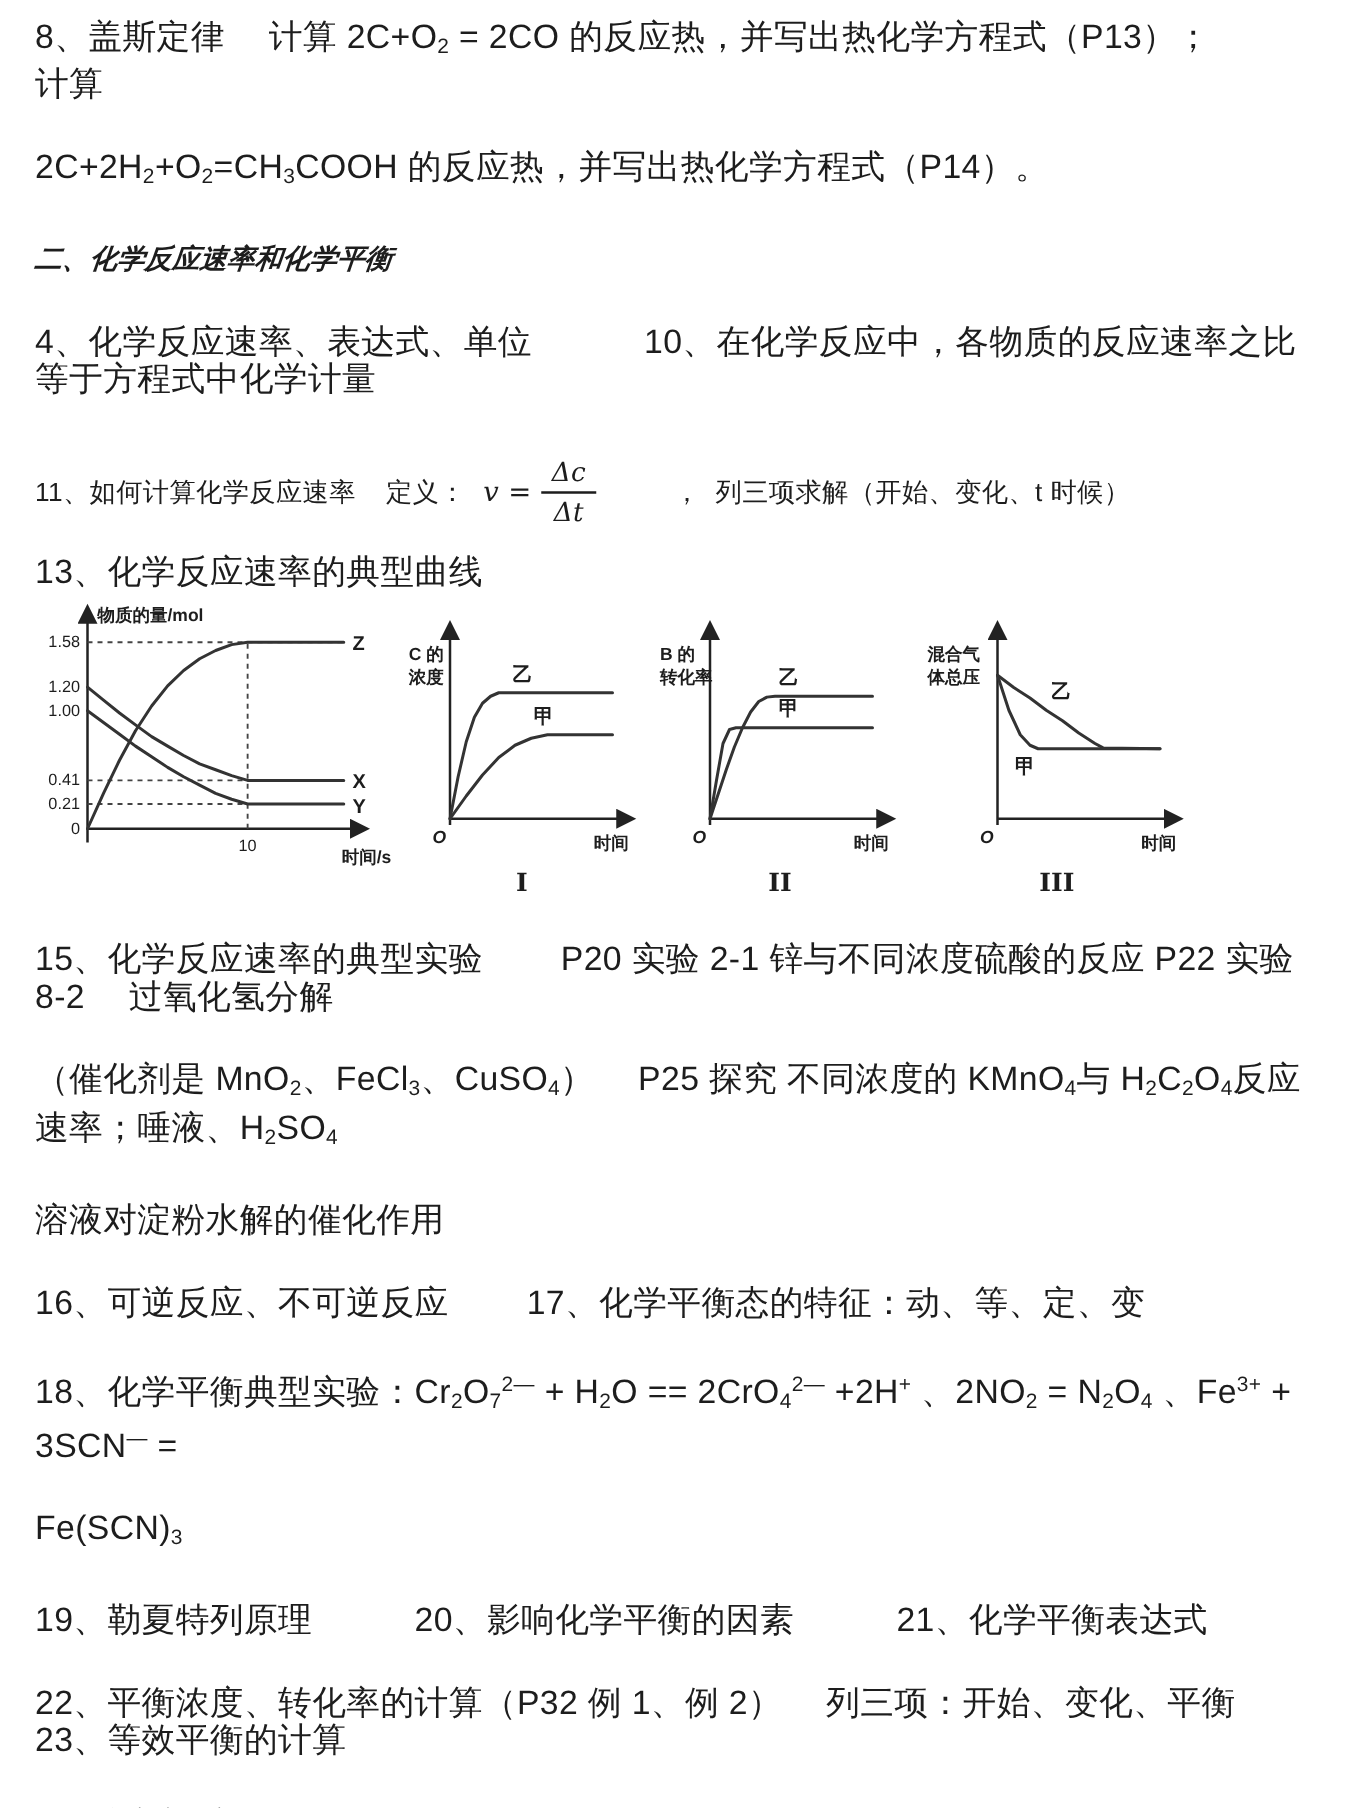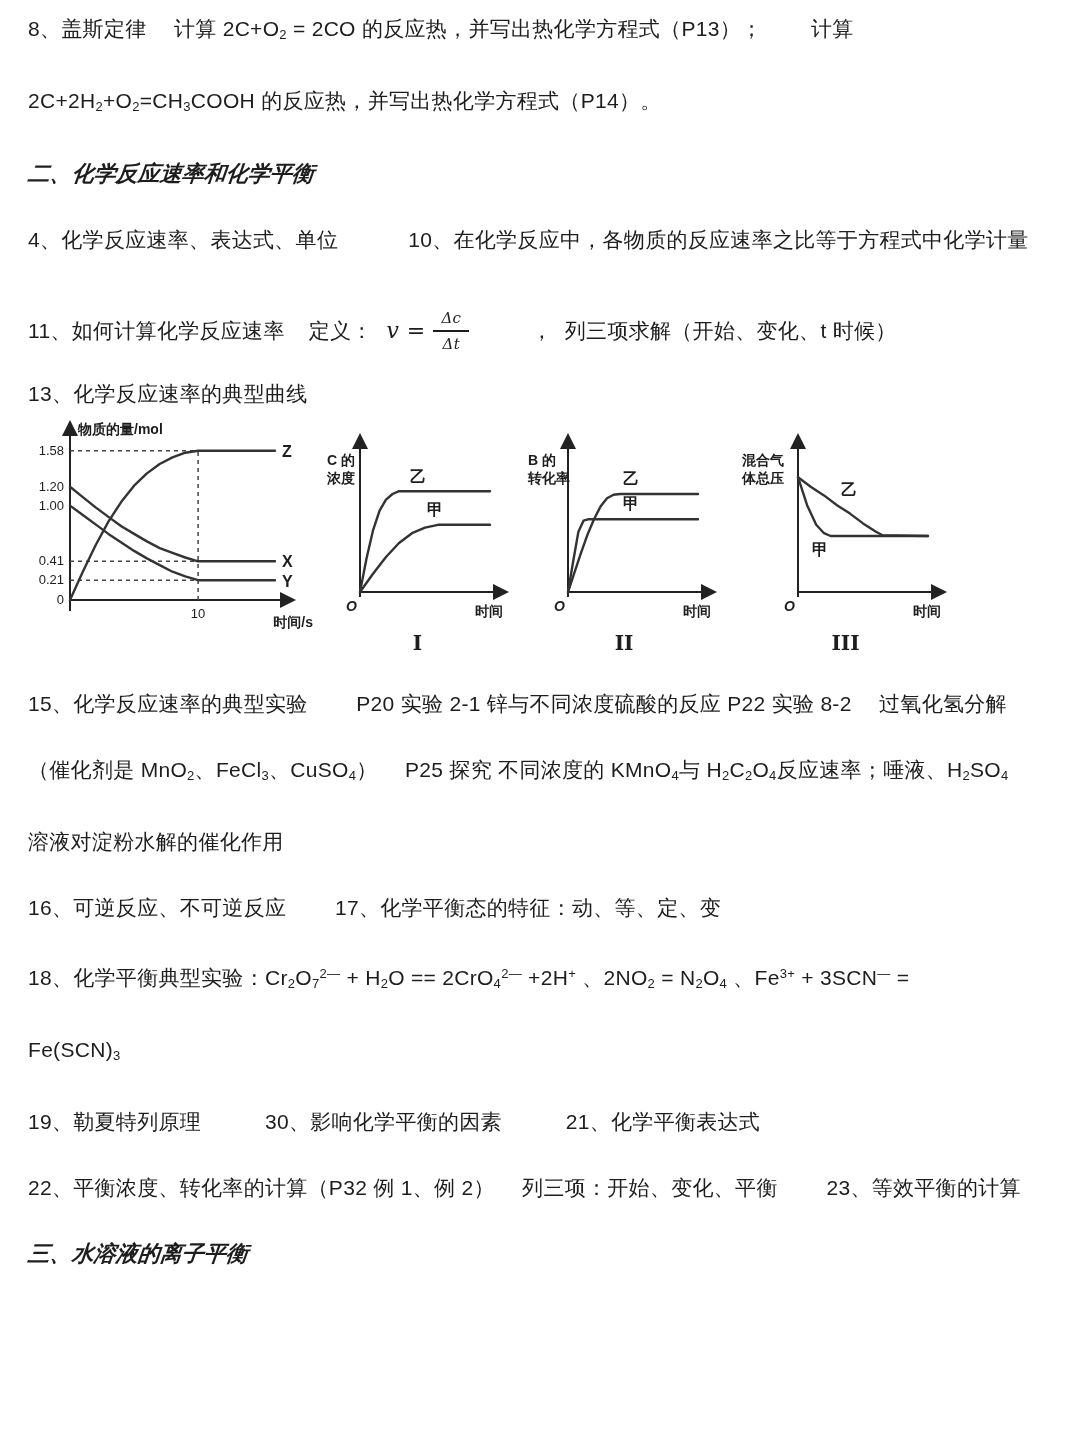--- a/index.html
+++ b/index.html
@@ -6,21 +6,21 @@
   html, body { margin: 0; padding: 0; }
   body {
     width: 1080px; height: 1446px;
     background: #ffffff;
     color: var(--ink);
     font-family: "Liberation Sans", sans-serif;
     overflow: hidden;
   }
   .page { padding: 14px 28px 0 28px; box-sizing: border-box; }
   .line {
-    font-size: 21px; line-height: 30px; margin-bottom: 36px;
+    font-size: 27px; line-height: 30px; margin-bottom: 36px;
     white-space: pre-wrap; letter-spacing: 0.3px;
   }
   .heading {
     font-size: 22px; font-weight: bold; font-style: italic;
     line-height: 30px; margin-bottom: 36px; white-space: pre-wrap;
   }
   .heading > span { display: inline-block; transform: skewX(-6deg); }
   sub { font-size: 0.62em; vertical-align: -0.25em; }
   sup { font-size: 0.62em; vertical-align: 0.55em; }
   
@@ -30,21 +30,21 @@
     font-size: 21px; white-space: pre-wrap; letter-spacing: 0.3px;
   }
   .def-label { margin-left: 24px; }
   .math-v {
     font-family: "DejaVu Serif", serif; font-style: italic;
     margin-left: 14px; font-size: 22px;
   }
   .frac {
     display: inline-flex; flex-direction: column; align-items: center;
     margin: 0 4px 0 8px;
-    font-family: "DejaVu Serif", serif; font-style: italic; font-size: 15px;
+    font-family: "DejaVu Serif", serif; font-style: italic; font-size: 21px;
   }
   .frac .num { padding: 0 8px 3px 8px; border-bottom: 2px solid var(--ink); }
   .frac .den { padding: 3px 8px 0 8px; }
   .formula-suffix { margin-left: 58px; }
   
   .charts-row {
     display: flex; align-items: flex-start; 
     margin: 6px 0 30px 2px; height: 244px;
   }
   .chart-block { display: flex; flex-direction: column; align-items: center; }
@@ -173,18 +173,18 @@
     </div>
 
   </div>
 
   <div class="line">15、化学反应速率的典型实验　　 P20 实验 2-1 锌与不同浓度硫酸的反应 P22 实验 8-2　 过氧化氢分解</div>
   <div class="line">（催化剂是 MnO<sub>2</sub>、FeCl<sub>3</sub>、CuSO<sub>4</sub>）　 P25 探究 不同浓度的 KMnO<sub>4</sub>与 H<sub>2</sub>C<sub>2</sub>O<sub>4</sub>反应速率；唾液、H<sub>2</sub>SO<sub>4</sub></div>
   <div class="line">溶液对淀粉水解的催化作用</div>
   <div class="line">16、可逆反应、不可逆反应　　 17、化学平衡态的特征：动、等、定、变</div>
   <div class="line">18、化学平衡典型实验：Cr<sub>2</sub>O<sub>7</sub><sup>2—</sup> + H<sub>2</sub>O == 2CrO<sub>4</sub><sup>2—</sup> +2H<sup>+</sup> 、2NO<sub>2</sub> = N<sub>2</sub>O<sub>4</sub> 、Fe<sup>3+</sup> + 3SCN<sup>—</sup> =</div>
   <div class="line">Fe(SCN)<sub>3</sub></div>
-  <div class="line">19、勒夏特列原理　　　30、影响化学平衡的因素　　　21、化学平衡表达式</div>
+  <div class="line">19、勒夏特列原理　　　20、影响化学平衡的因素　　　21、化学平衡表达式</div>
   <div class="line">22、平衡浓度、转化率的计算（P32 例 1、例 2）　 列三项：开始、变化、平衡　　 23、等效平衡的计算</div>
 
   <div class="heading"><span>三、水溶液的离子平衡</span></div>
 
 </div>
 
 </body></html>

